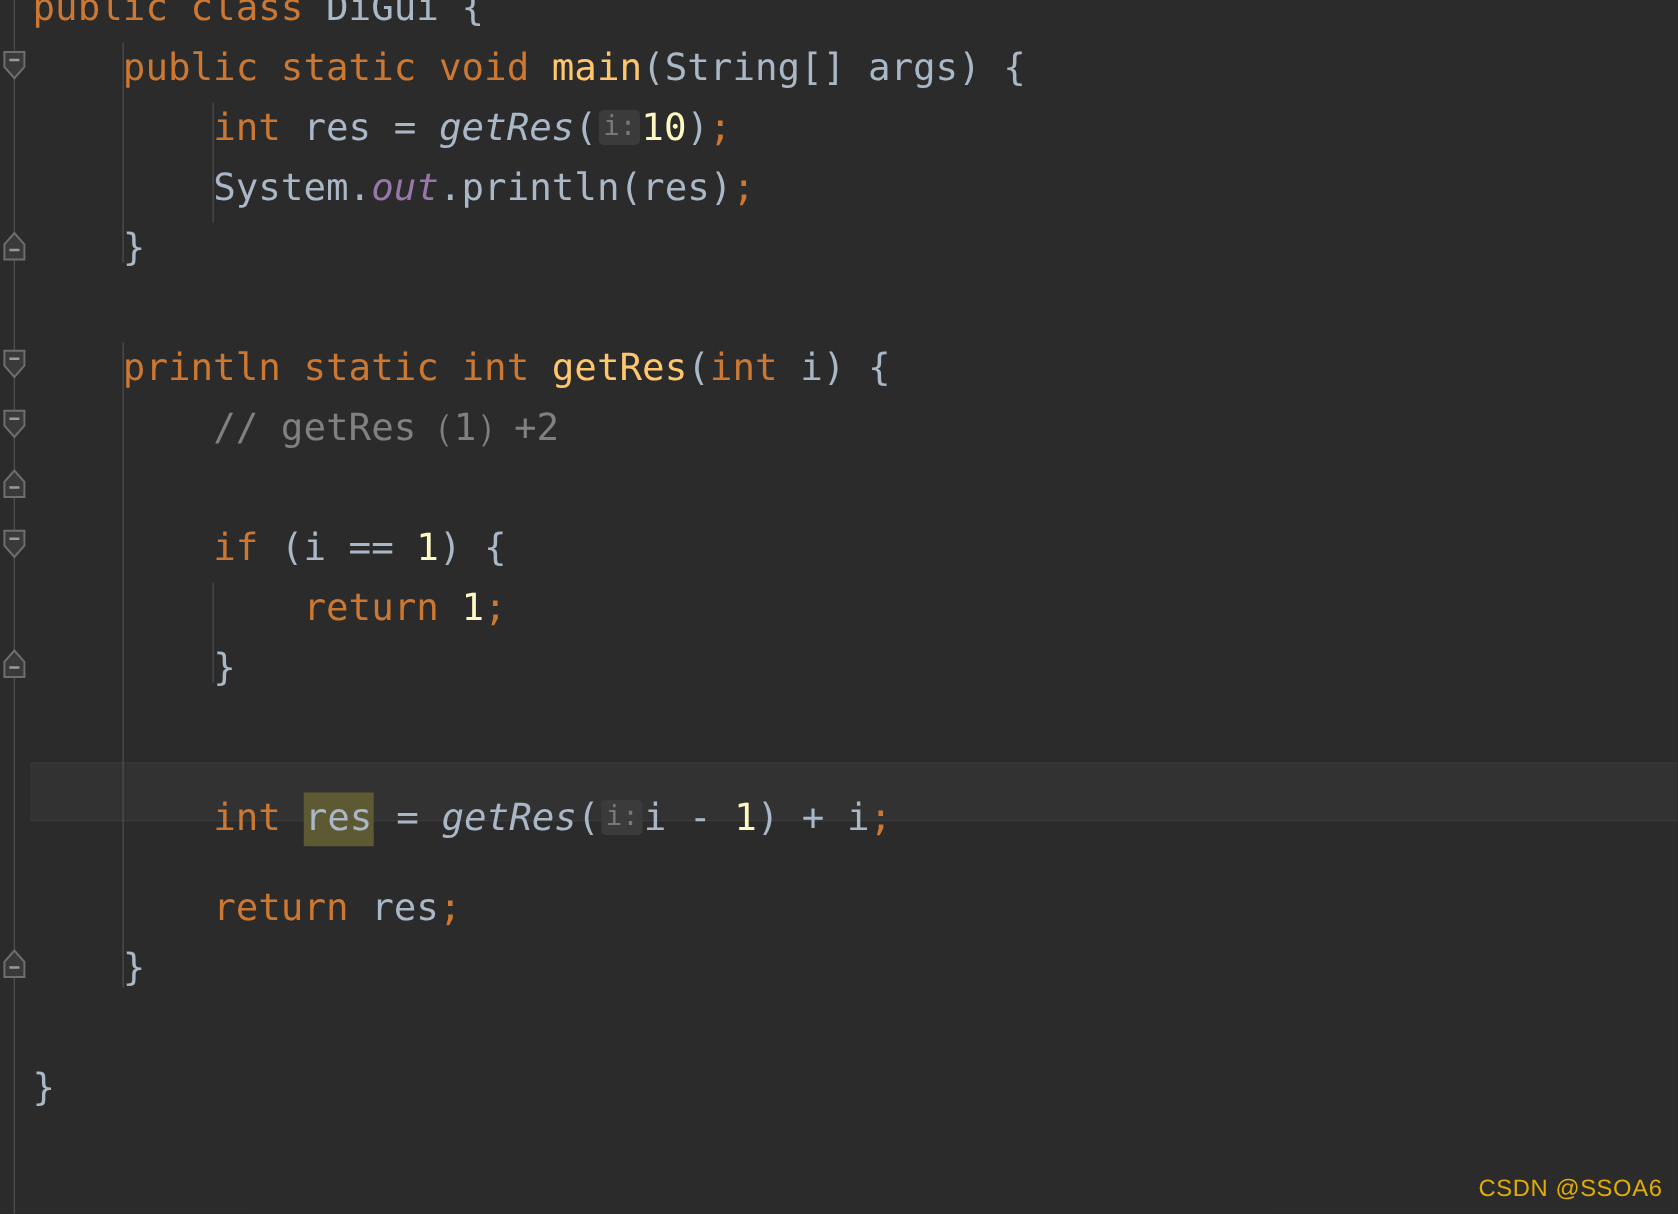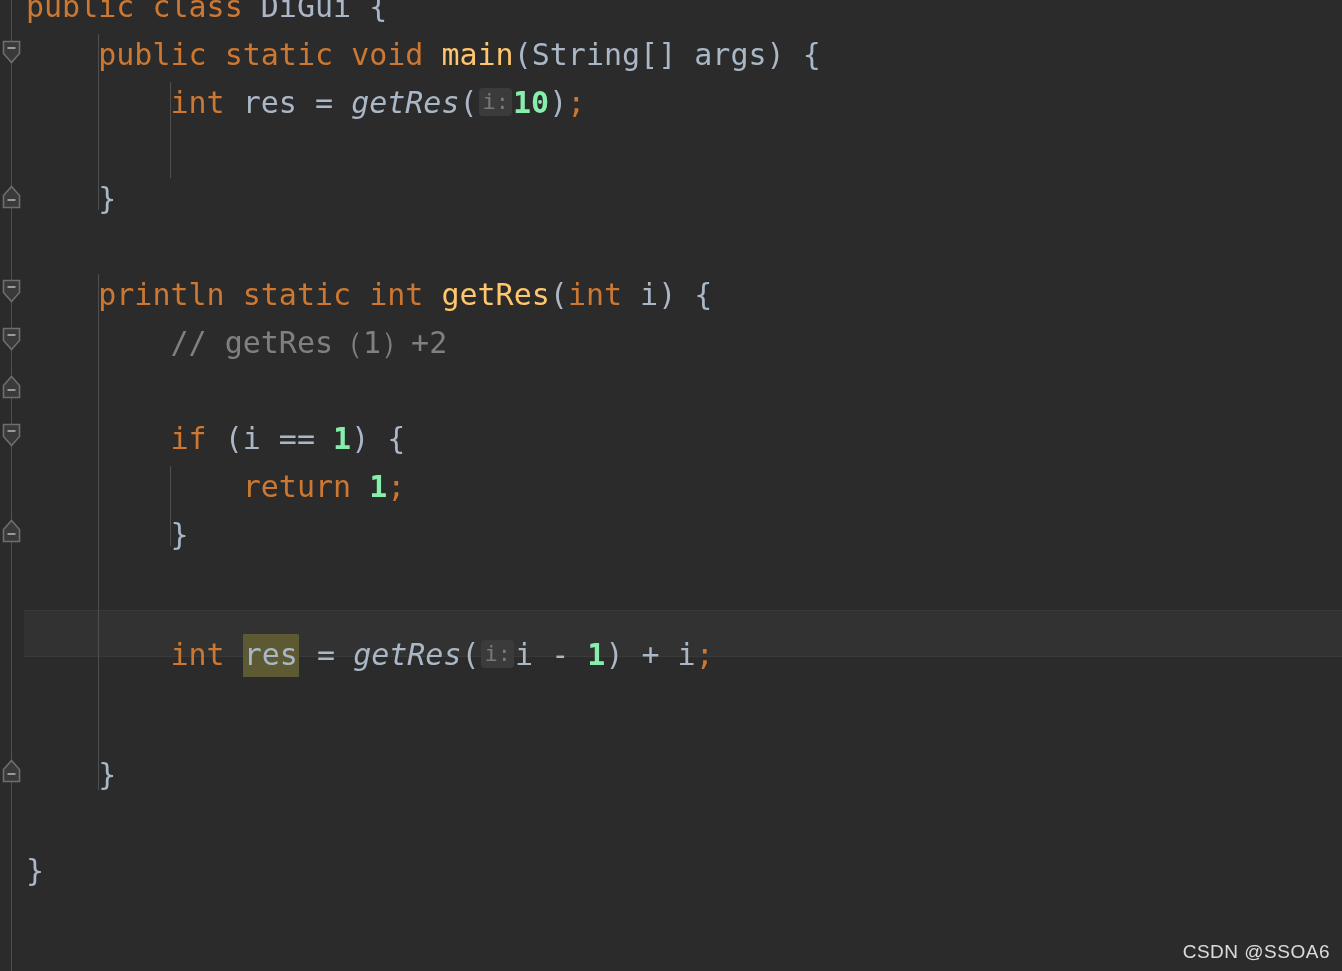--- a/index.html
+++ b/index.html
@@ -92,21 +92,21 @@
     font-size: 30px;
     line-height: 48px;
     letter-spacing: 0px;
     color: #a9b7c6;
     z-index: 5;
   }
 
   
   .kw       { color: #cc7832; }
   .plain    { color: #a9b7c6; }
-  .num      { color: #86efac; font-weight: bold; }
+  .num      { color: #fef9c3; }
   .cmt      { color: #808080; }
   .mdecl    { color: #ffc66d; }
   .mcall    { color: #a9b7c6; font-style: italic; }
   .field    { color: #9876aa; font-style: italic; }
   .semi     { color: #cc7832; }
   .brace    { color: #a9b7c6; }
 
   
   .hint {
     display: inline-block;
@@ -127,21 +127,21 @@
     border-radius: 1px;
     padding: 3px 1px 5px 1px;
     color: #a9b7c6;
   }
 
   
   #watermark {
     position: absolute;
     right: 12px;
     bottom: 8px;
-    color: #e5e5e5;
+    color: #eab308;
     font-family: "Liberation Sans", sans-serif;
     font-size: 19px;
     letter-spacing: 0.5px;
     z-index: 10;
     opacity: 0.95;
   }
 </style>
 </head>
 <body>
 
@@ -217,20 +217,21 @@
   </div>
 
   <div id="code-surface">
 
     <div class="code-line" style="top:-17px; left:26px;"><span class="kw">public</span> <span class="kw">class</span> <span class="plain">DiGui</span> <span class="brace">{</span></div>
 
     <div class="code-line" style="top:31px; left:26px;">    <span class="kw">public</span> <span class="kw">static</span> <span class="kw">void</span> <span class="mdecl">main</span><span class="plain">(String[] args) {</span></div>
 
     <div class="code-line" style="top:79px; left:26px;">        <span class="kw">int</span> <span class="plain">res</span> <span class="plain">=</span> <span class="mcall">getRes</span><span class="plain">(</span><span class="hint">i:</span><span class="num">10</span><span class="plain">)</span><span class="semi">;</span></div>
 
+    <div class="code-line" style="top:127px; left:26px;">        <span class="plain">System.</span><span class="field">out</span><span class="plain">.println(res)</span><span class="semi">;</span></div>
 
     <div class="code-line" style="top:175px; left:26px;">    <span class="brace">}</span></div>
 
     <div class="code-line" style="top:223px; left:26px;"> </div>
 
     <div class="code-line" style="top:271px; left:26px;">    <span class="kw">println</span> <span class="kw">static</span> <span class="kw">int</span> <span class="mdecl">getRes</span><span class="plain">(</span><span class="kw">int</span><span class="plain"> i) {</span></div>
 
     <div class="code-line" style="top:319px; left:26px;">        <span class="cmt">// getRes（1）+2</span></div>
 
 
@@ -239,20 +240,21 @@
     <div class="code-line" style="top:463px; left:26px;text-align:center;">            <span class="kw">return</span> <span class="num">1</span><span class="semi">;</span></div>
 
     <div class="code-line" style="top:511px; left:26px;">        <span class="brace">}</span></div>
 
     <div class="code-line" style="top:559px; left:26px;"> </div>
 
     <div class="code-line" style="top:607px; left:26px;margin-top:24px;">        <span class="kw">int</span> <span class="ident-hl">res</span> <span class="plain">=</span> <span class="mcall">getRes</span><span class="plain">(</span><span class="hint">i:</span><span class="plain">i - </span><span class="num">1</span><span class="plain">) + i</span><span class="semi">;</span></div>
 
     <div class="code-line" style="top:655px; left:26px;"> </div>
 
+    <div class="code-line" style="top:703px; left:26px;">        <span class="kw">return</span> <span class="plain">res</span><span class="semi">;</span></div>
 
     <div class="code-line" style="top:751px; left:26px;">    <span class="brace">}</span></div>
 
     <div class="code-line" style="top:799px; left:26px;"> </div>
 
     <div class="code-line" style="top:847px; left:26px;"><span class="brace">}</span></div>
 
   </div>
 
   <div id="watermark">CSDN @SSOA6</div>

